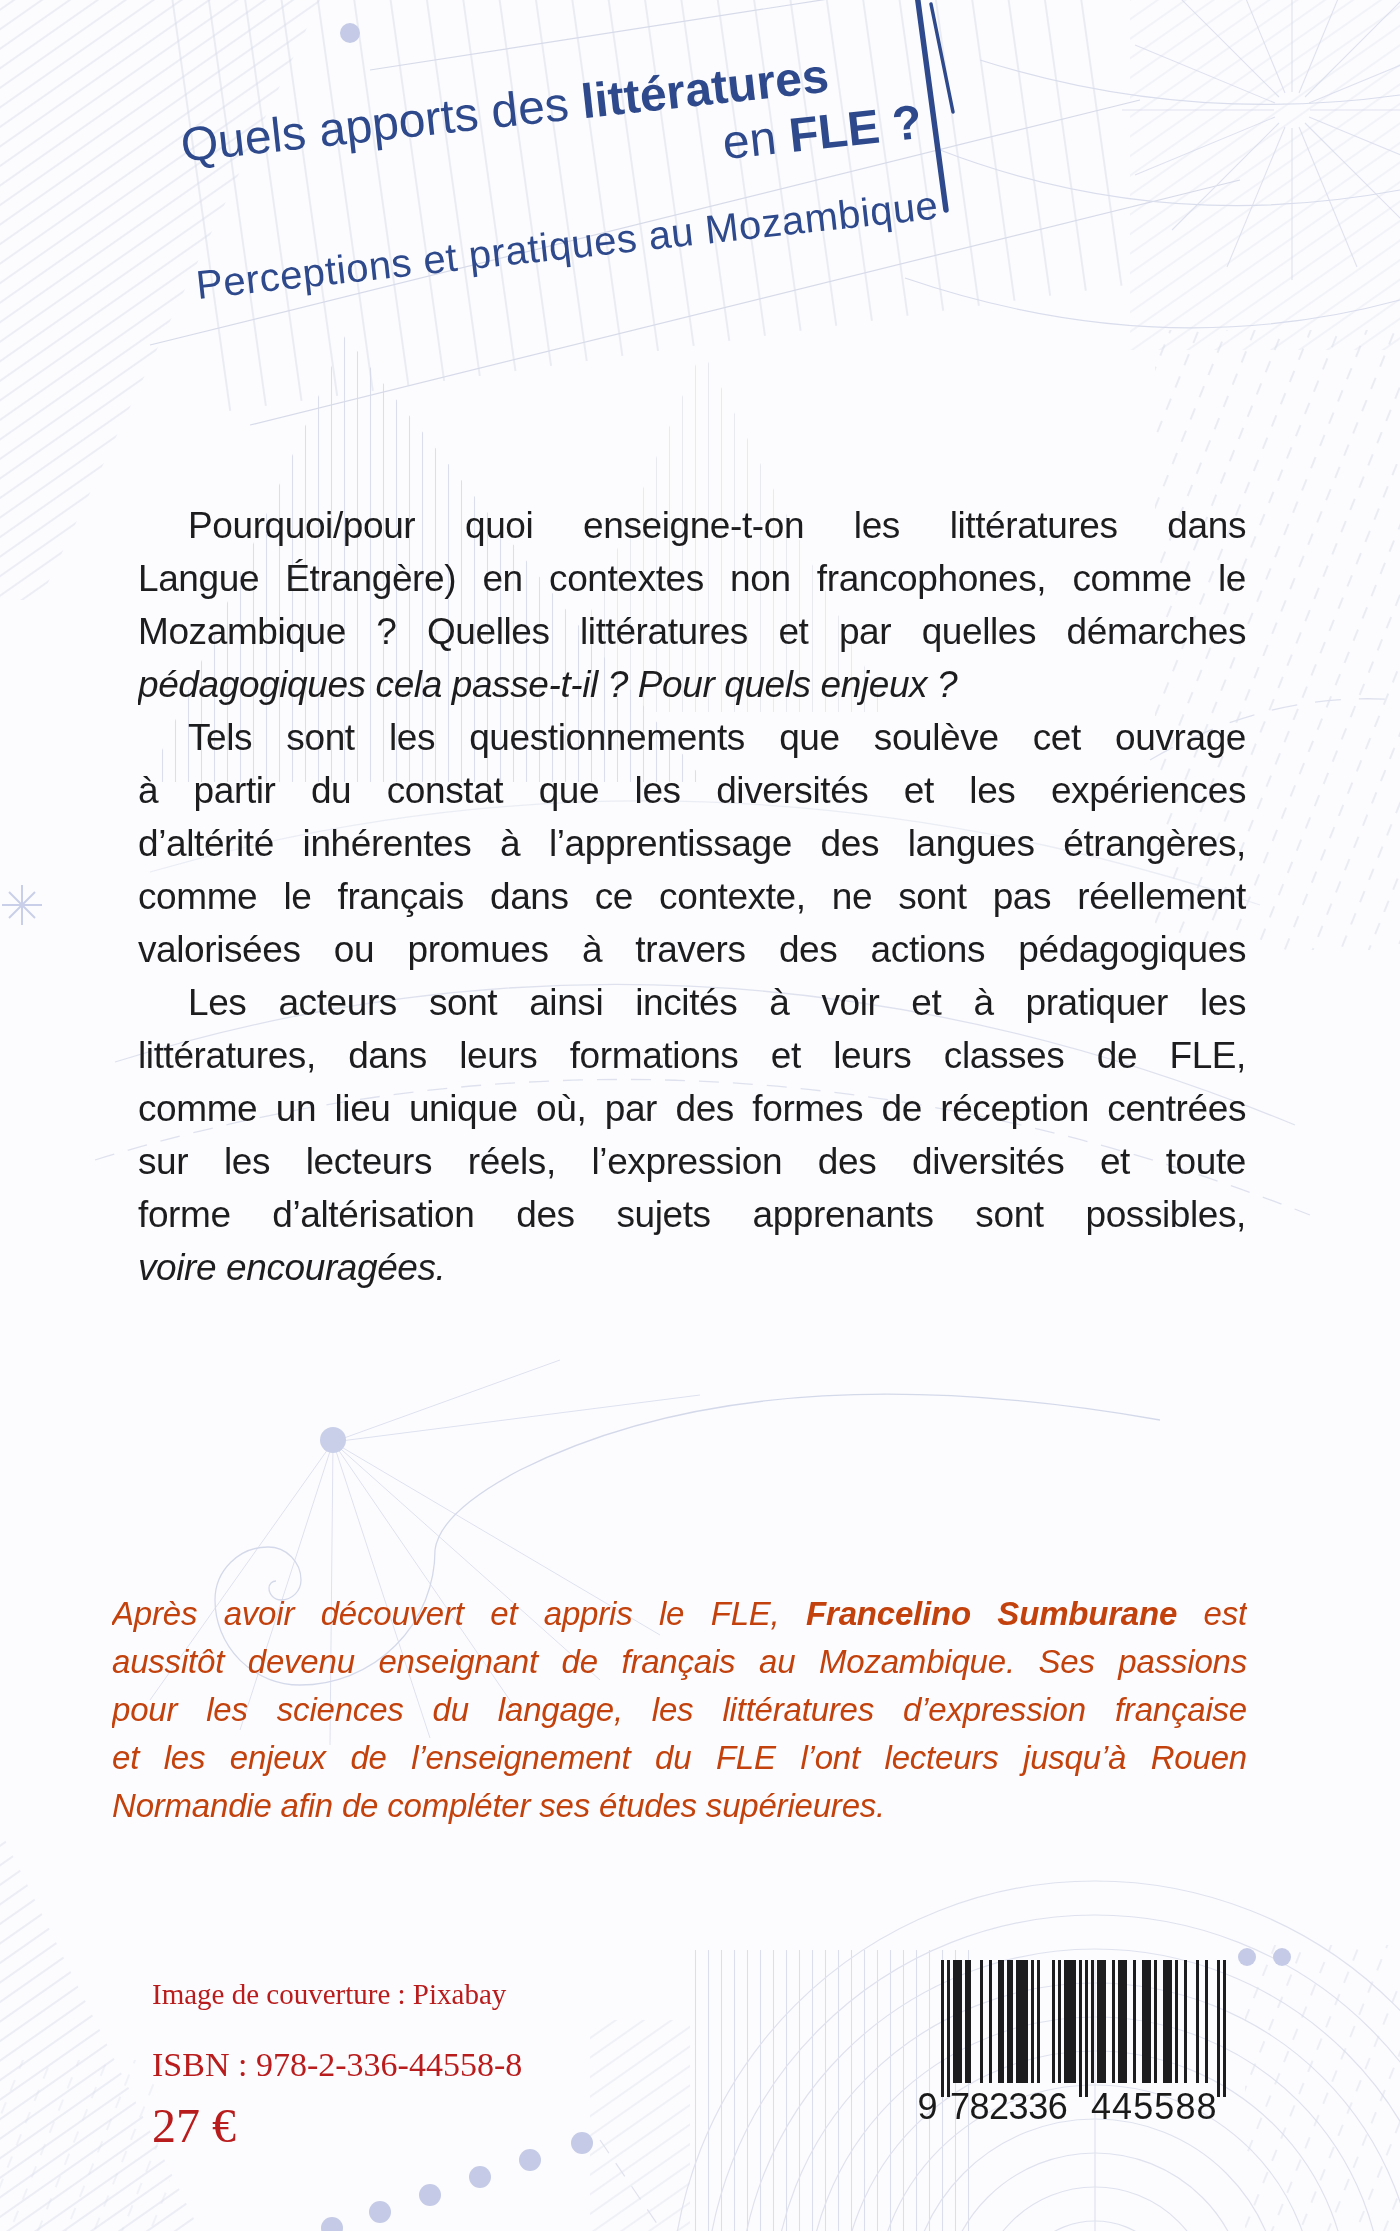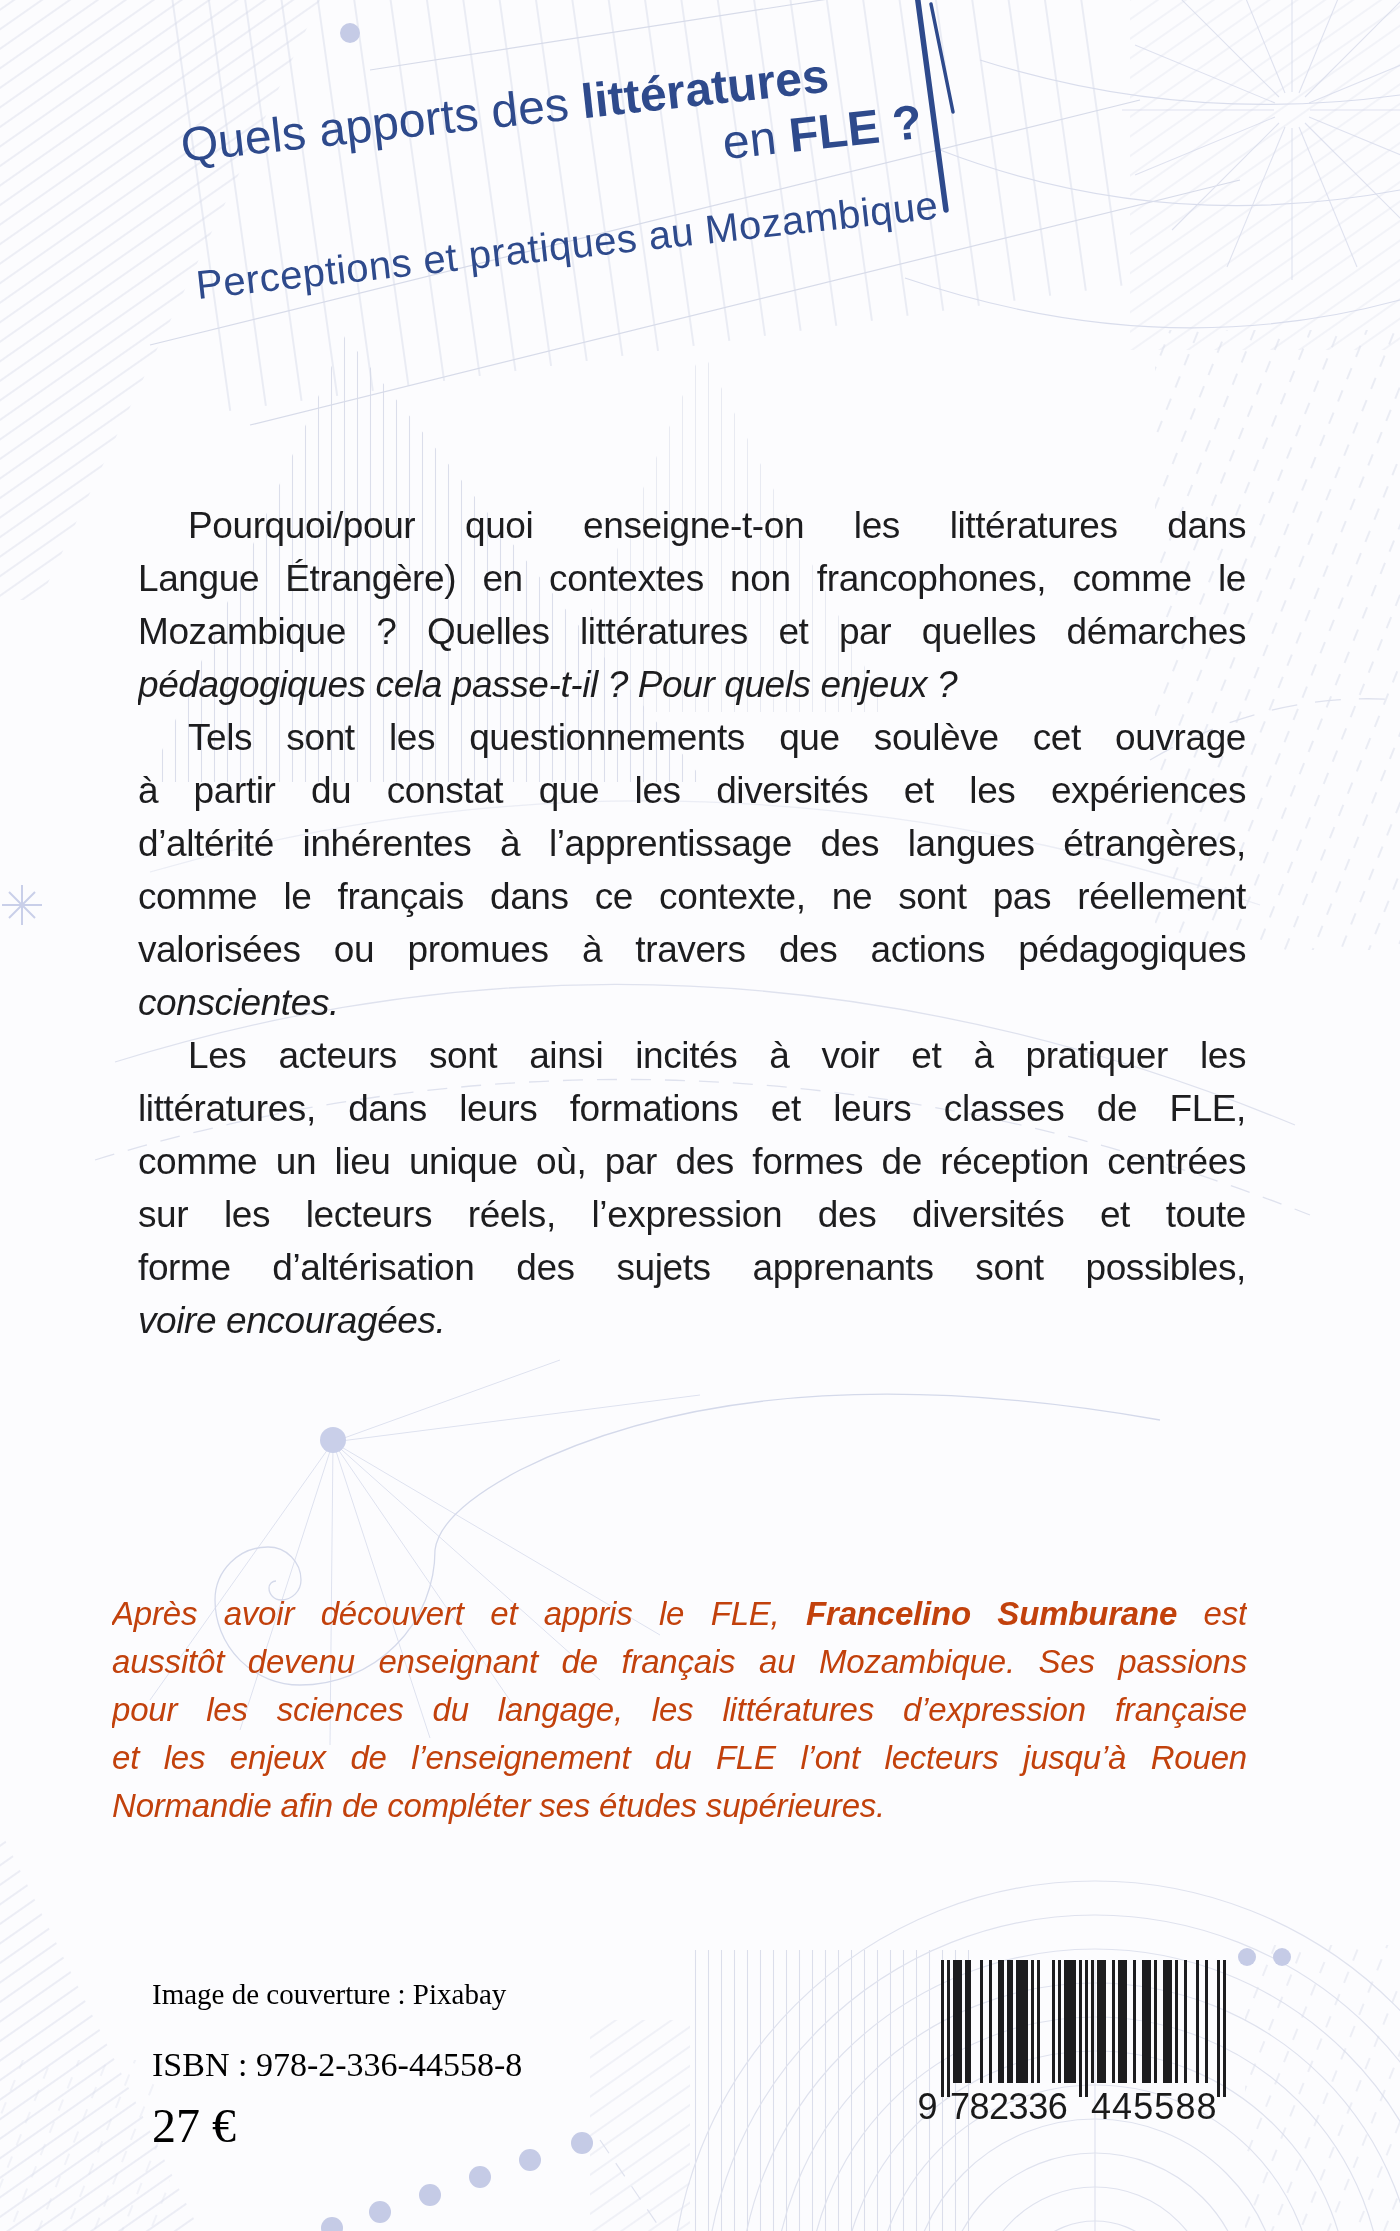--- a/index.html
+++ b/index.html
@@ -39,21 +39,21 @@
     font-style:italic; font-size:33px; line-height:48px; letter-spacing:-0.2px;
     color:#c2410c;
   }
   .bio-ln { text-align:justify; text-align-last:justify; height:48px; overflow:hidden; }
   .bio-ln.last { text-align-last:left; }
   .bio-ln b { font-weight:700; }
 
   
   .credit, .isbn, .price {
     position:absolute; left:152px;
-    font-family:"Liberation Serif", serif; color:#000000;text-align:center;
+    font-family:"Liberation Serif", serif; color:#b91c1c;text-align:center;
   }
   .credit { top:1978px; font-size:29px; }
   .isbn   { top:2046px; font-size:34px; }
   .price  { top:2098px; font-size:48px; }
 
   
   .barcode { position:absolute; left:941px; top:1960px; width:285px; height:165px; }
   .barcode svg { position:absolute; left:0; top:0; }
   .bc-digit { position:absolute; top:126px; font-size:36px; letter-spacing:-0.5px; color:#1a1a1a;
               font-family:"Liberation Sans", sans-serif; }
@@ -212,21 +212,20 @@
     <div class="ln first">Pourquoi/pour quoi enseigne-t-on les littératures dans</div>
     <div class="ln">Langue Étrangère) en contextes non francophones, comme le</div>
     <div class="ln">Mozambique ? Quelles littératures et par quelles démarches</div>
     <div class="ln last">pédagogiques cela passe-t-il ? Pour quels enjeux ?</div>
 
     <div class="ln first">Tels sont les questionnements que soulève cet ouvrage</div>
     <div class="ln">à partir du constat que les diversités et les expériences</div>
     <div class="ln">d’altérité inhérentes à l’apprentissage des langues étrangères,</div>
     <div class="ln">comme le français dans ce contexte, ne sont pas réellement</div>
     <div class="ln">valorisées ou promues à travers des actions pédagogiques</div>
-    <div class="ln last">conscientes.</div>
 
     <div class="ln first">Les acteurs sont ainsi incités à voir et à pratiquer les</div>
     <div class="ln">littératures, dans leurs formations et leurs classes de FLE,</div>
     <div class="ln">comme un lieu unique où, par des formes de réception centrées</div>
     <div class="ln">sur les lecteurs réels, l’expression des diversités et toute</div>
     <div class="ln">forme d’altérisation des sujets apprenants sont possibles,</div>
     <div class="ln last">voire encouragées.</div>
   </div>
 
   <div class="bio">

